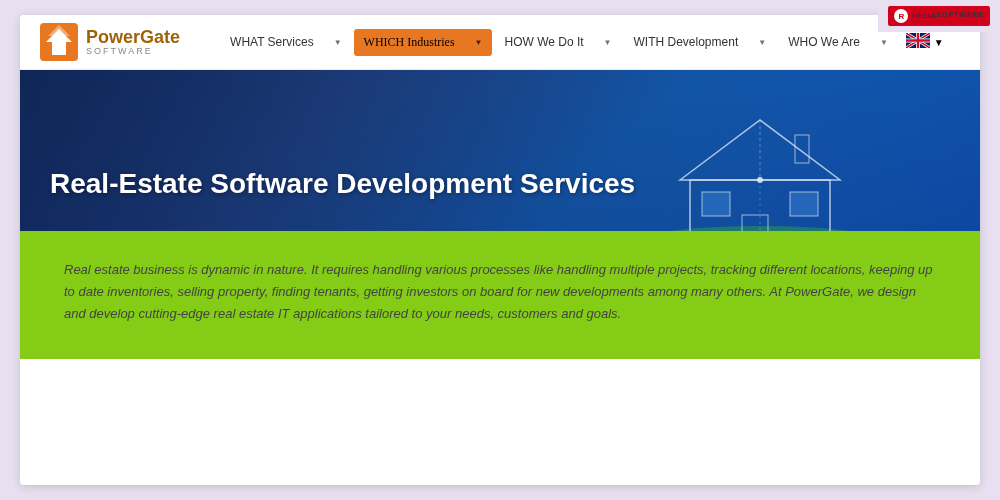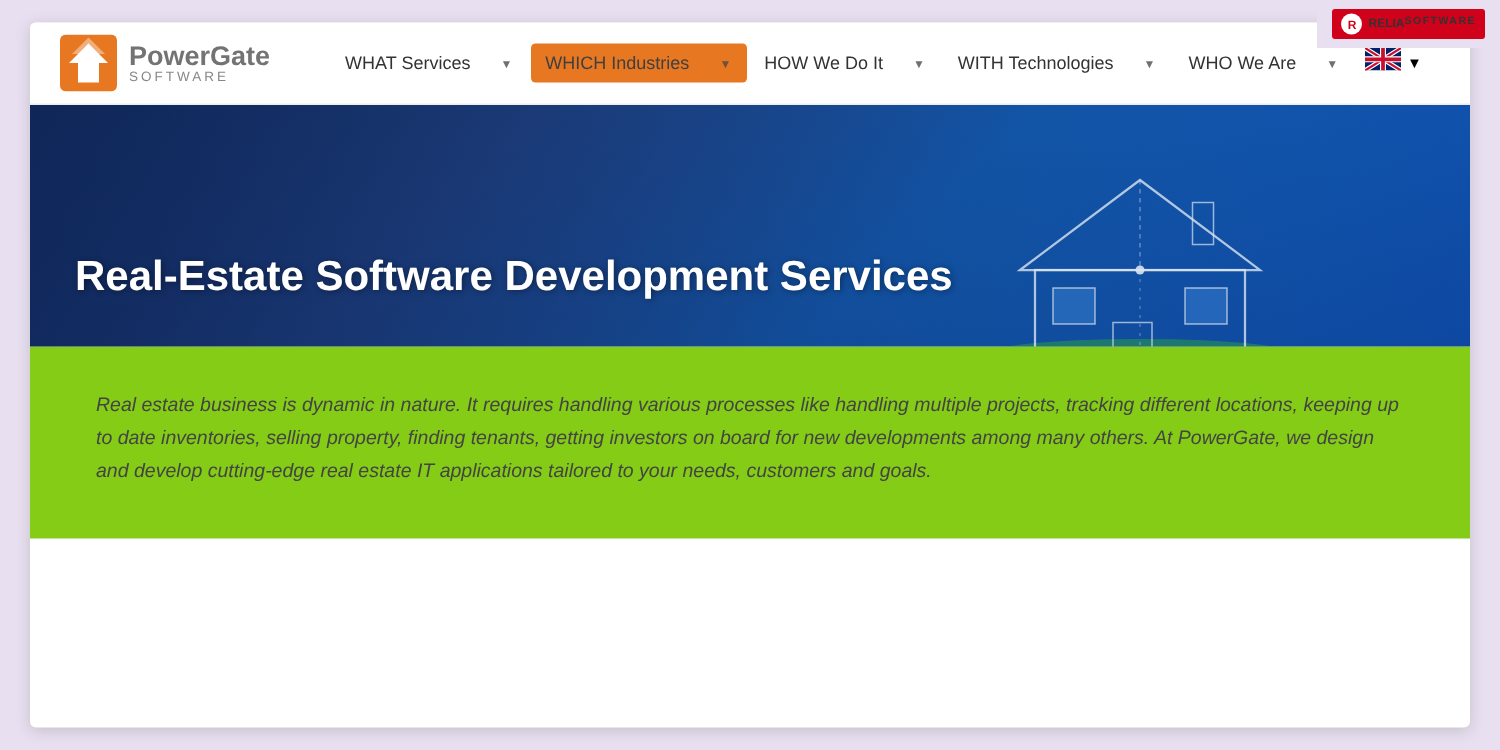--- a/index.html
+++ b/index.html
@@ -90,21 +90,21 @@
       display: flex;
       flex-direction: column;
     }
     .logo-text .brand {
       font-size: 18px;
       font-weight: bold;
       color: #1a1a1a;
       line-height: 1;
     }
     .logo-text .brand span {
-      color: #737373;
+      color: #a16207;
     }
     .logo-text .sub {
       font-size: 9px;
       letter-spacing: 2px;
       color: #888;
       text-transform: uppercase;
     }
 
     .nav-items {
       display: flex;
@@ -118,22 +118,23 @@
       gap: 20px;
       padding: 6px 10px;
       font-size: 12px;
       color: #333;
       cursor: pointer;
       border-radius: 3px;
       white-space: nowrap;
     }
     .nav-item.active {
       background: #e87722;
-      color: #404040;
+      color: #000000;
       border-radius: 3px;
+      font-family: Liberation Serif, serif;
     }
     .nav-item .chevron {
       font-size: 8px;
       opacity: 0.7;
     }
 
     
     .hero {
       position: relative;
       height: 161px;
@@ -221,21 +222,21 @@
       </div>
       <div class="nav-item active">
         <span>WHICH Industries</span>
         <span class="chevron">▼</span>
       </div>
       <div class="nav-item">
         <span>HOW We Do It</span>
         <span class="chevron">▼</span>
       </div>
       <div class="nav-item">
-        <span>WITH Technologies</span>
+        <span>WITH Development</span>
         <span class="chevron">▼</span>
       </div>
       <div class="nav-item">
         <span>WHO We Are</span>
         <span class="chevron">▼</span>
       </div>
 
       <div style="margin-left:6px; cursor:pointer;">
         <svg width="24" height="15" viewBox="0 0 24 15">
           <rect width="24" height="15" fill="#012169"></rect>

